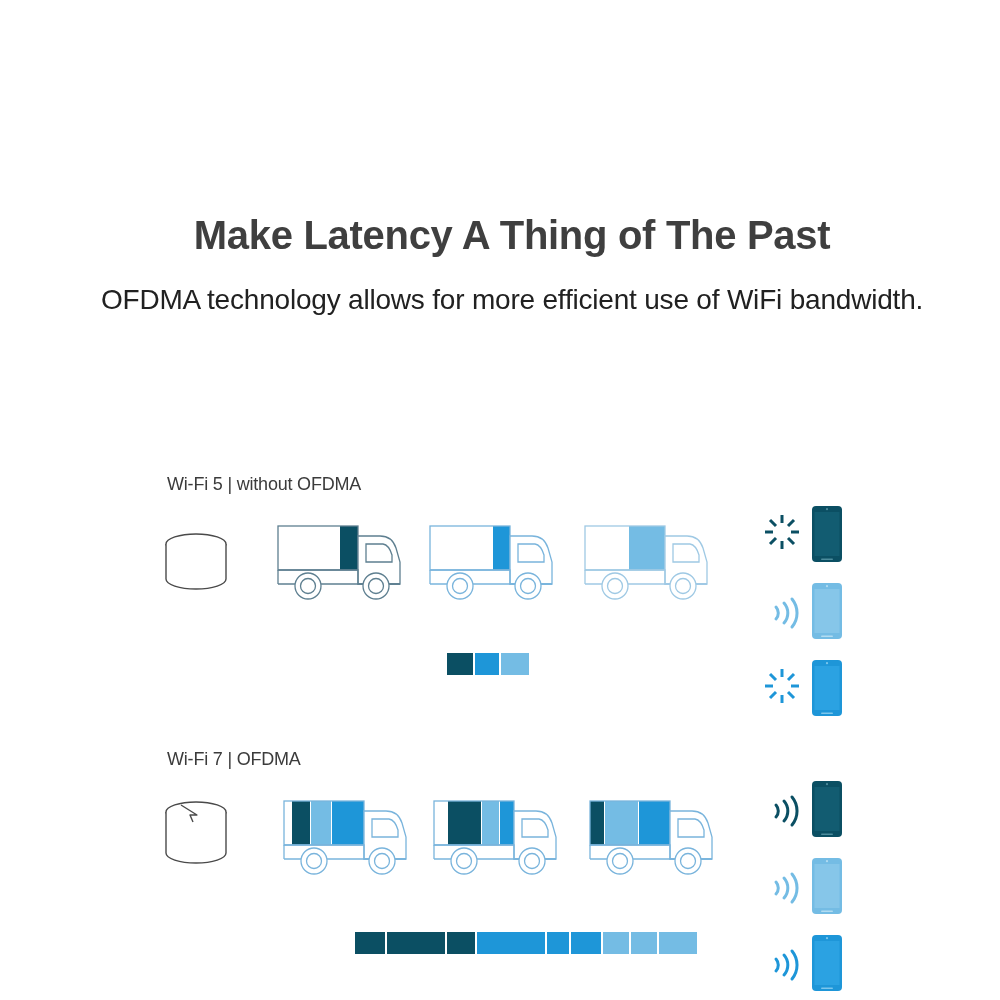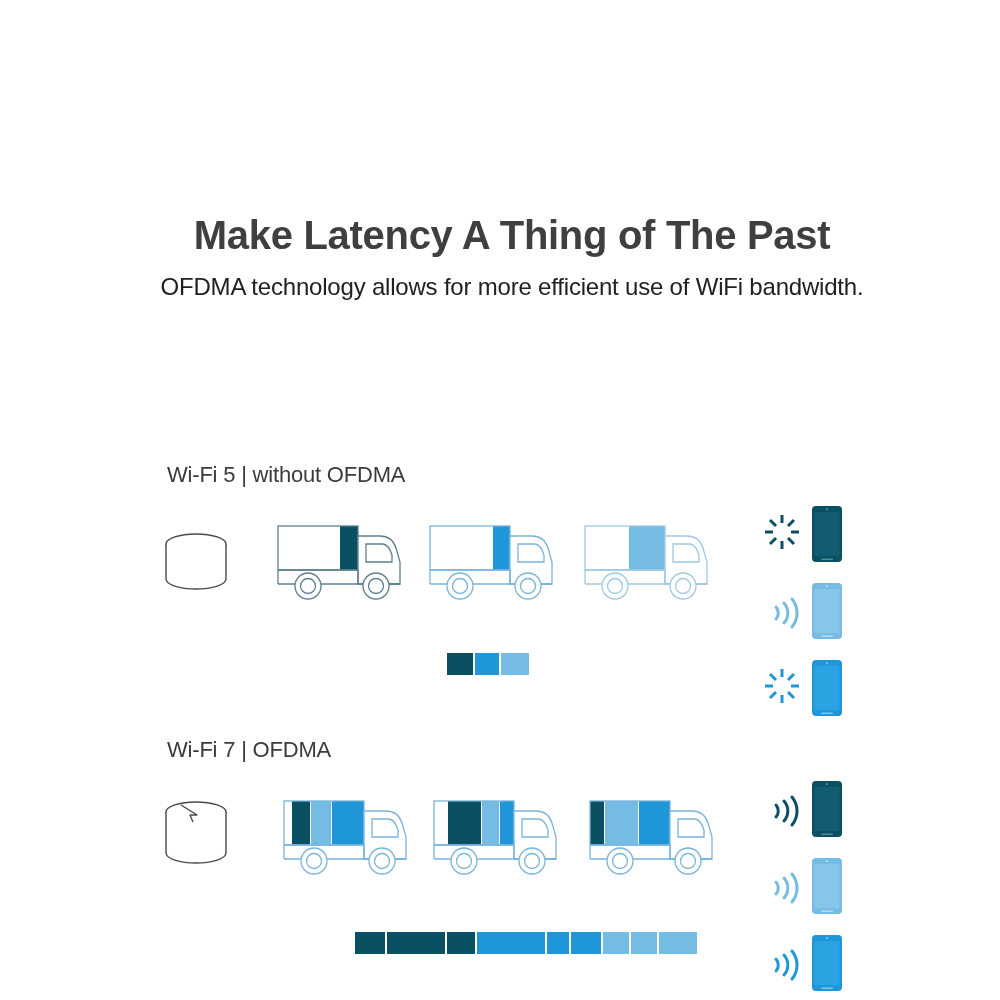--- a/index.html
+++ b/index.html
@@ -26,43 +26,43 @@
   }
   .headline {
     font-size: 40px;
     font-weight: bold;
     color: #3f3f3f;
     letter-spacing: -0.3px;
     line-height: 1.15;
     margin: 0;
   }
   .subhead {
-    margin: 12px auto 0 auto;
+    margin: 22px auto 0 auto;
     width: 840px;
-    font-size: 24px;
+    font-size: 28px;
     font-weight: 400;
     color: #212121;
     line-height: 1.42;
     letter-spacing: -0.2px;
   }
 
   
   .section {
     position: absolute;
     left: 0;
     width: 1000px;
   }
   #section-wifi5 { top: 462px; }
   #section-wifi6 { top: 737px; }
 
   .section-label {
     position: absolute;
     left: 167px;
-    top: 0;
-    font-size: 22px;
+    top: 12px;
+    font-size: 18px;
     color: #3b3b3b;
     letter-spacing: -0.2px;
     white-space: nowrap;
   }
 
   .row-scene {
     position: absolute;
     left: 0;
     top: 40px;
     width: 1000px;

